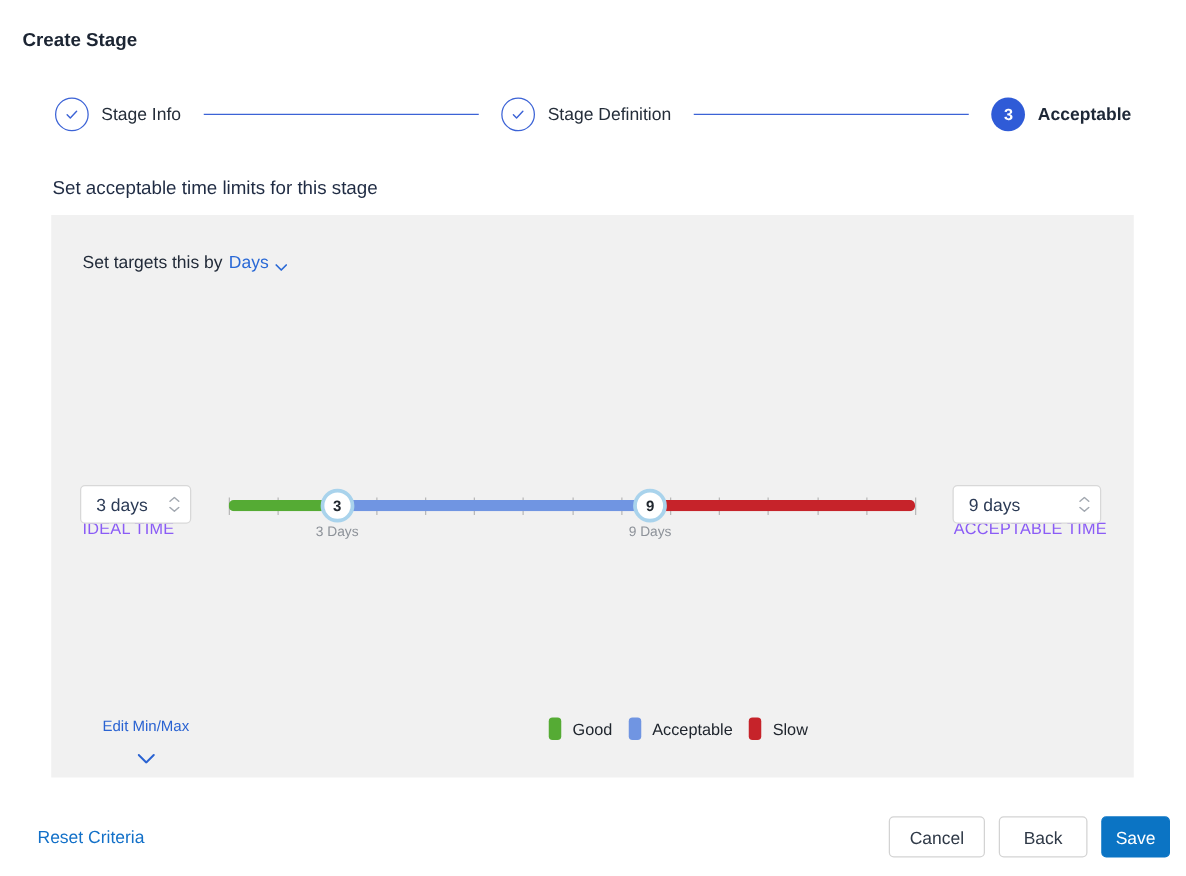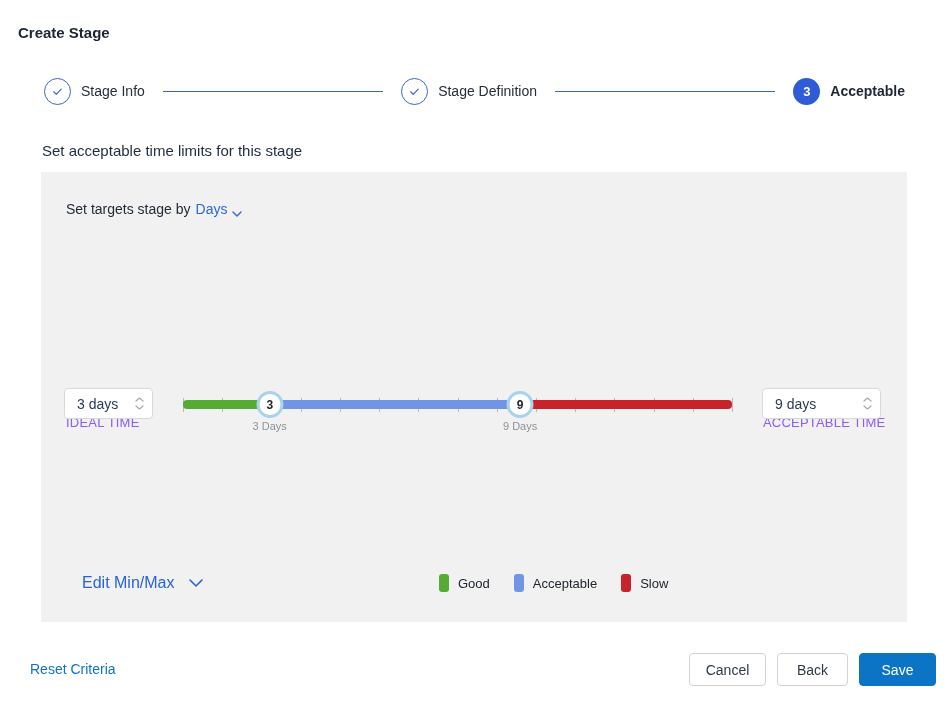--- a/index.html
+++ b/index.html
@@ -45,35 +45,35 @@
   .seg-good { left:0; width:15.8%; }
   .seg-acceptable { left:15.8%; width:45.6%; }
   .seg-slow { left:61.4%; width:38.6%; }
   .handle { position:absolute; top:7px; width:27px; height:27px; border-radius:50%; background:#ffffff; border:3px solid #a9d3ec; display:flex; align-items:center; justify-content:center; font-size:12px; font-weight:600; color:#20262e; transform:translateX(-50%); cursor:grab; }
   .handle-min { left:15.8%; }
   .handle-max { left:61.4%; }
   .handle-caption { position:absolute; top:36px; transform:translateX(-50%); font-size:11px; color:#8d9299; white-space:nowrap; }
   .caption-min { left:15.8%; }
   .caption-max { left:61.4%; }
 
-  .edit-minmax { position:absolute; left:41px; top:402px; font-size:16px; color:#2a63d2; display:flex; align-items:center; gap:15px; cursor:pointer; }
-
-  .legend { position:absolute; left:398px; top:402px; display:flex; align-items:center; gap:24px; }
+  .edit-minmax { position:absolute; left:41px; top:402px; font-size:12px; color:#2a63d2; display:flex; align-items:center; gap:15px; cursor:pointer;flex-direction:column; }
+
+  .legend { position:absolute; left:398px; top:402px; display:flex; align-items:center; gap:13px; }
   .legend-item { display:flex; align-items:center; gap:9px; }
   .swatch { width:10px; height:18px; border-radius:3px; }
   .legend-label { font-size:13px; color:#20262e; }
 
   
   .reset-link { position:absolute; left:30px; top:661px; font-size:14px; color:#1270c8; cursor:pointer; }
   .footer-buttons { position:absolute; right:13px; top:653px; display:flex; gap:11px; }
   .btn { height:33px; border-radius:4px; font-size:14px; font-family:inherit; display:flex; align-items:center; justify-content:center; cursor:pointer; }
   .btn-secondary { background:#ffffff; border:1px solid #d3d3d3; color:#2f3947; }
   .btn-cancel { width:77px; }
   .btn-back { width:71px; }
-  .btn-primary { width:77px; background:#0b74c4; border:1px solid #0b74c4; color:#ffffff; }
+  .btn-primary { width:55px; background:#0b74c4; border:1px solid #0b74c4; color:#ffffff; }
 </style>
 </head>
 <body>
 
 <div class="page">
 
   <div class="page-title">Create Stage</div>
 
   <div class="stepper">
     <div class="step">
@@ -98,21 +98,21 @@
       <div class="step-circle current">3</div>
       <div class="step-label current">Acceptable</div>
     </div>
   </div>
 
   <div class="section-heading">Set acceptable time limits for this stage</div>
 
   <div class="panel">
 
     <div class="targets-row">
-      <span>Set targets stage by</span>
+      <span>Set targets this by</span>
       <span class="link">
         <span>Days</span>
         <svg width="10" height="6" viewBox="0 0 10 6" fill="none">
             <path d="M1 1l4 4 4-4" stroke="#2a69d6" stroke-width="1.4" stroke-linecap="round" stroke-linejoin="round"></path>
           </svg>
       </span>
     </div>
 
     <div class="field-label label-ideal">IDEAL TIME</div>
     <div class="spin-input input-ideal">

